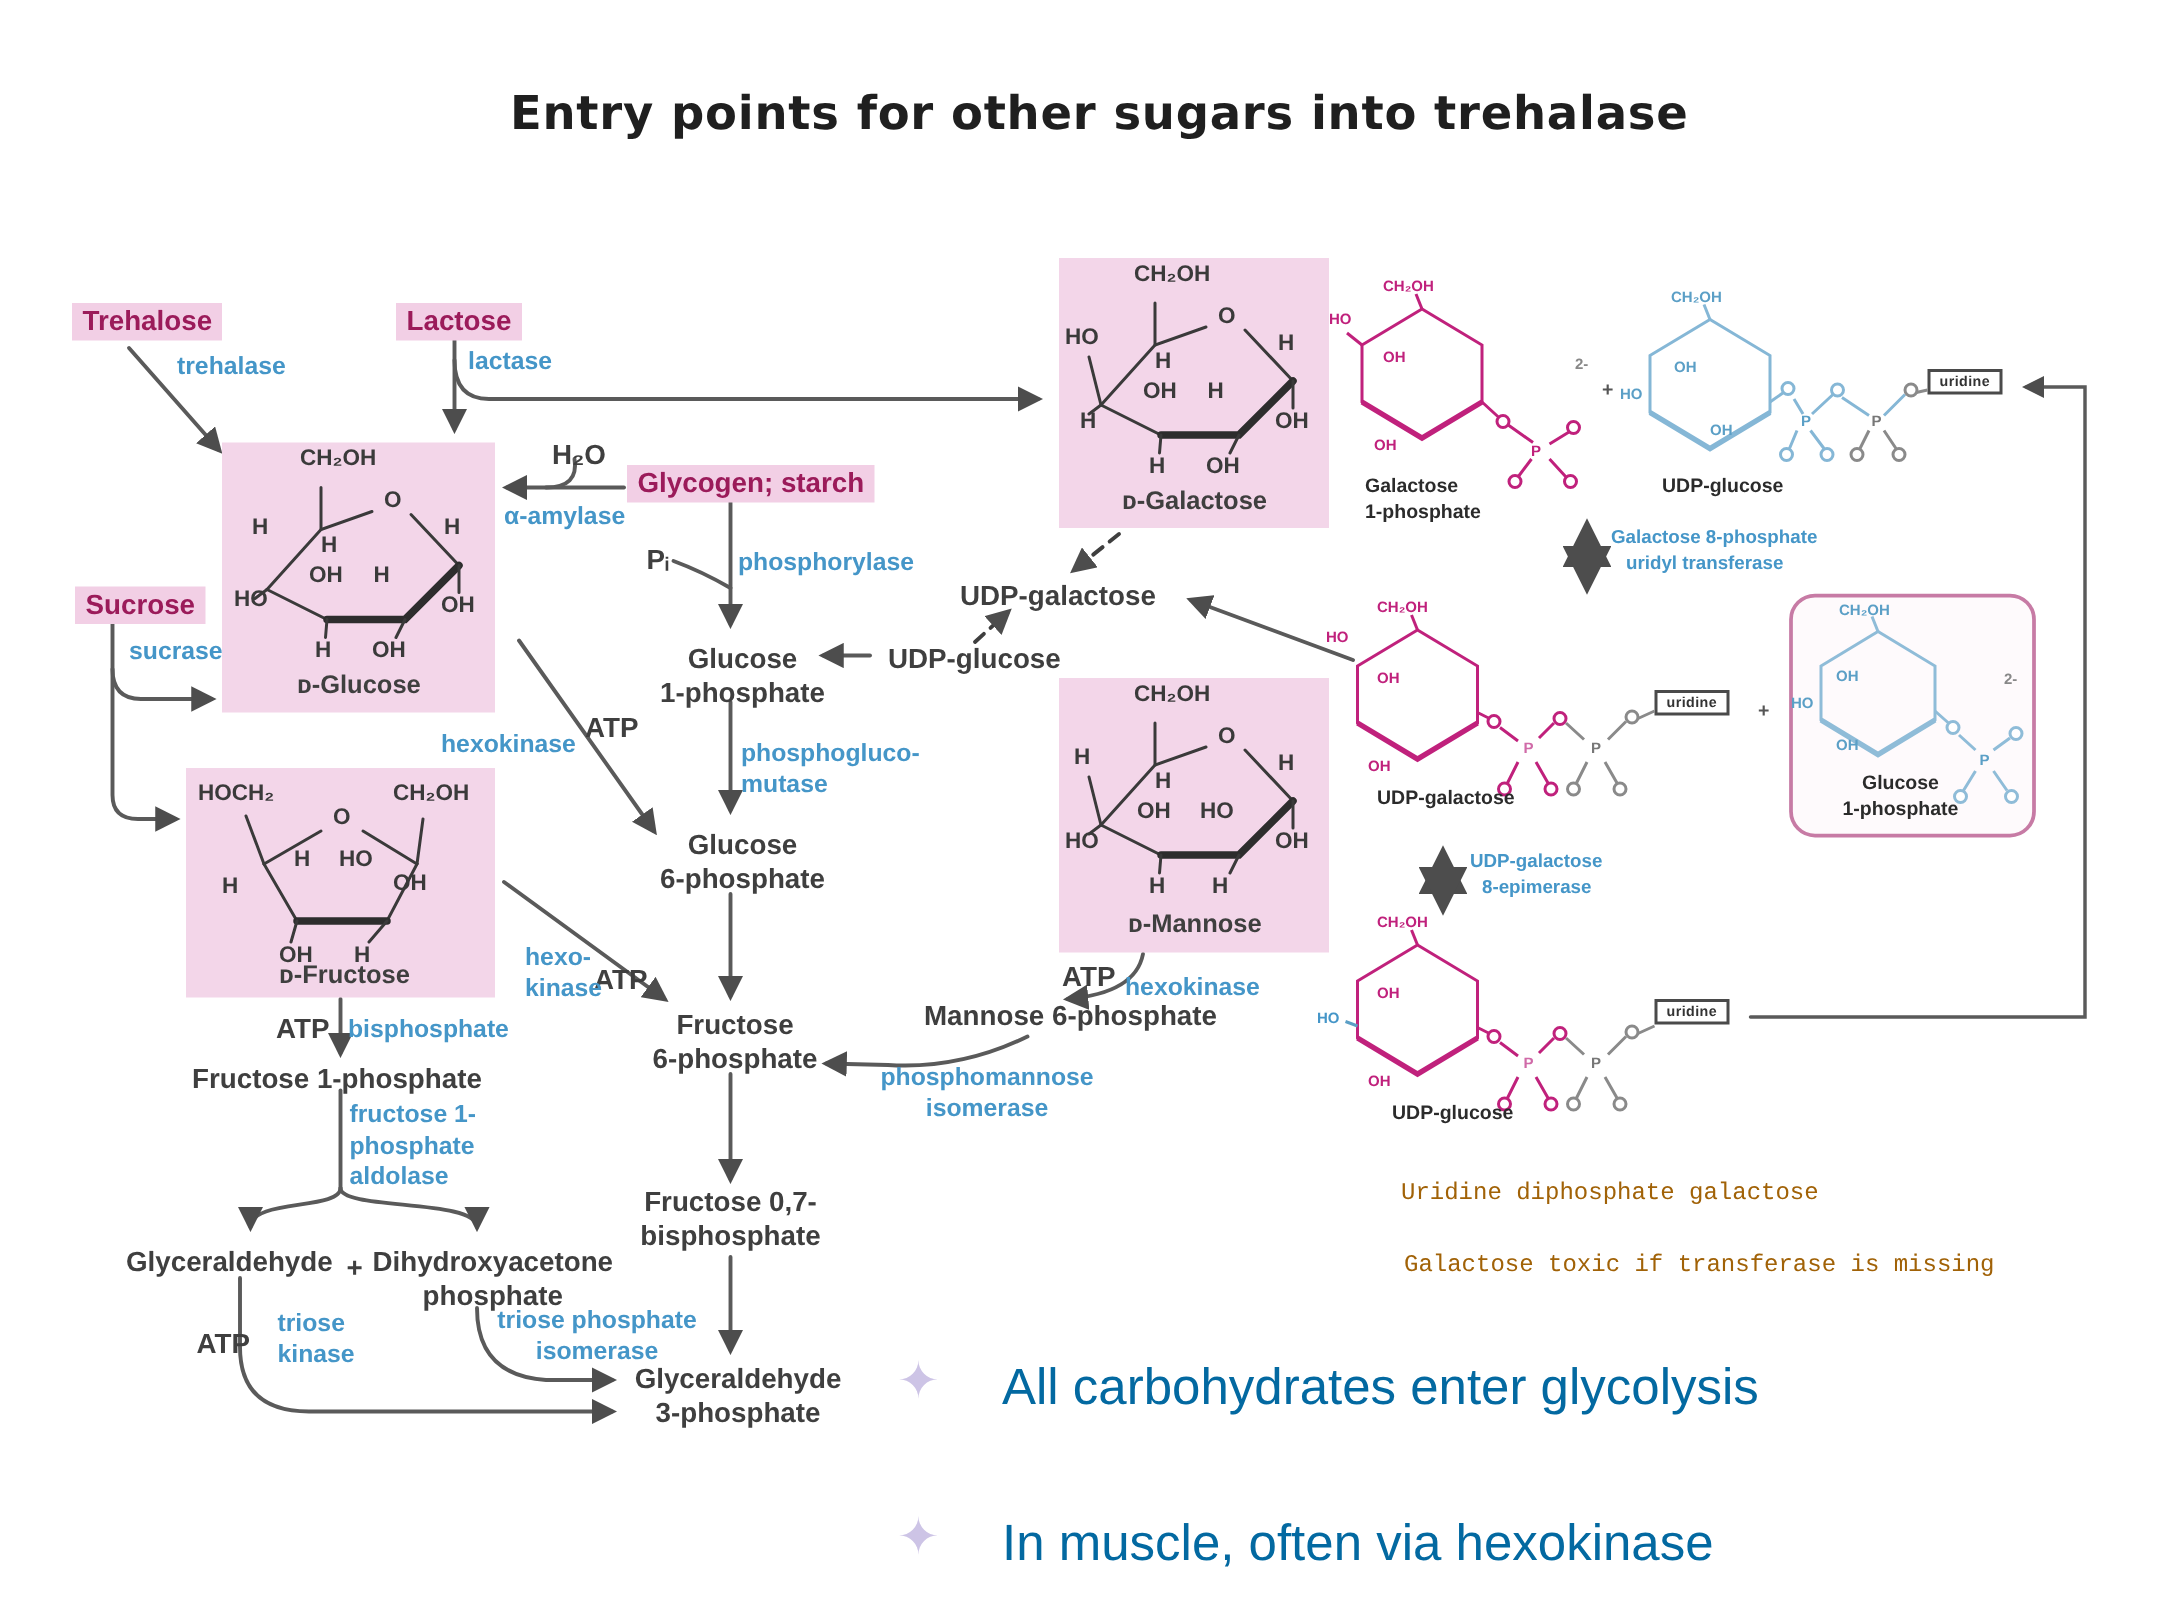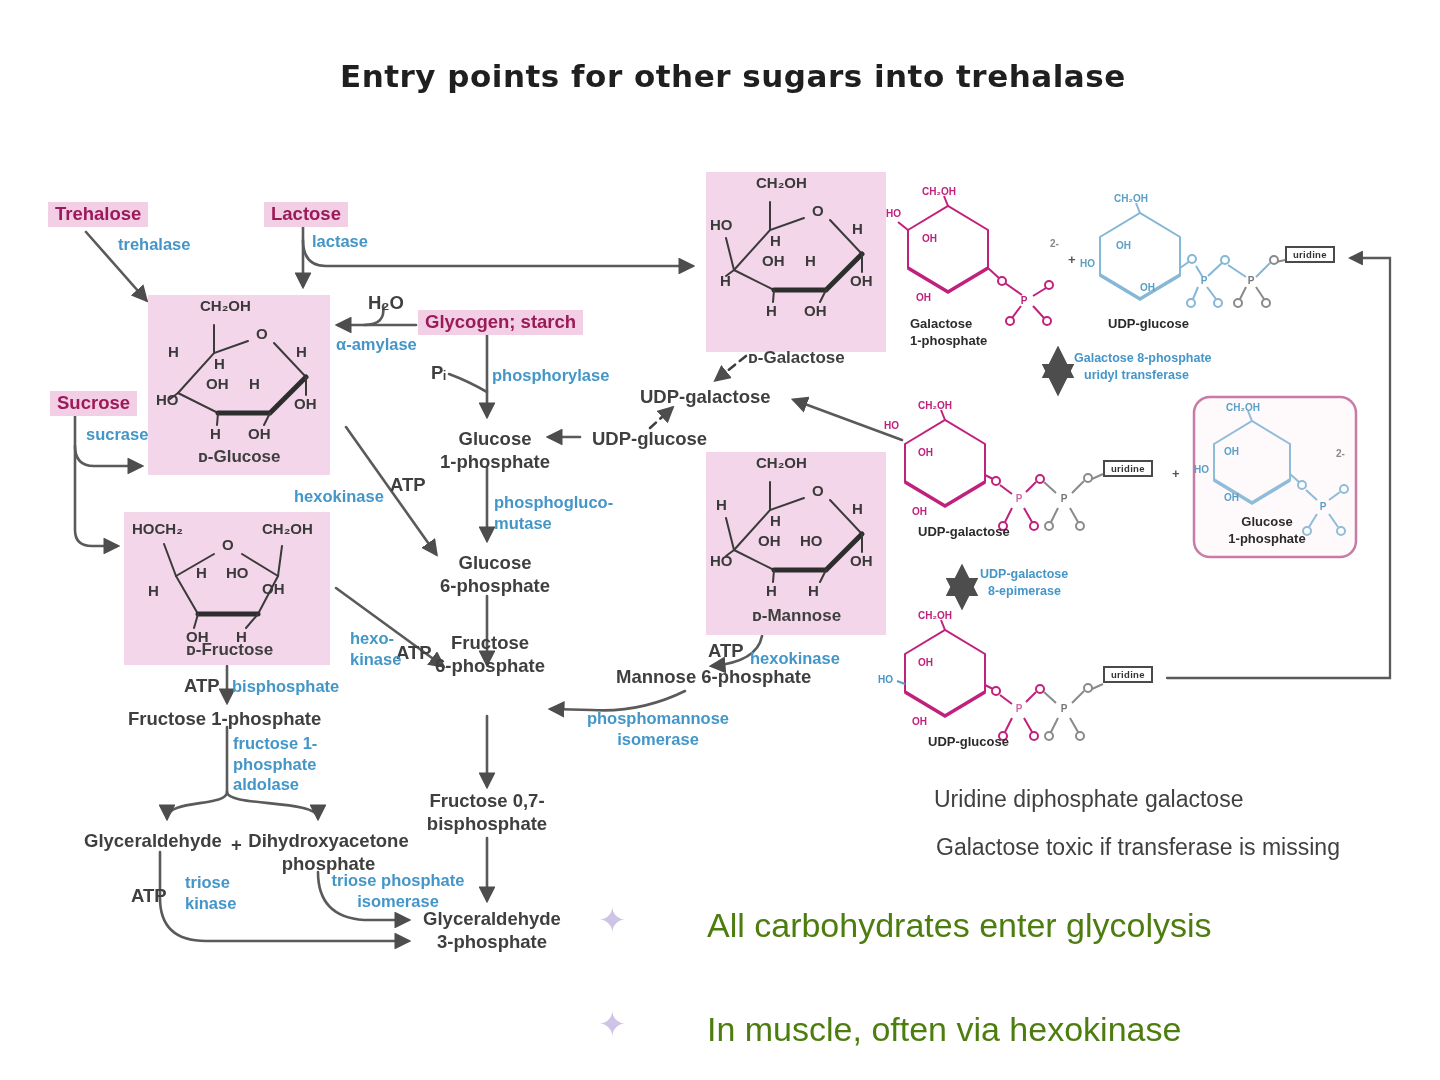--- a/index.html
+++ b/index.html
@@ -15,22 +15,22 @@
   .cap{font-size:17px;font-weight:700;color:#3f3f3f;}
   .satomM{font-size:10px;font-weight:700;color:#c0217c;}
   .satomB{font-size:10px;font-weight:700;color:#5b9fc6;}
   .satomBlue{font-size:10px;font-weight:700;color:#4596c8;}
   .scap{font-size:13px;font-weight:700;color:#2b2b2b;line-height:1.3;}
   .senz{font-size:12.5px;font-weight:700;color:#4596c8;line-height:1.35;}
   .charge{font-size:10px;font-weight:700;color:#888;}
   .plus{font-size:13px;font-weight:700;color:#555;}
   .uridine{font-size:9.5px;font-weight:700;color:#333;border:2px solid #4a4a4a;background:#fff;
            padding:1px 6px;letter-spacing:.3px;}
-  .note{font-family:Liberation Sans, sans-serif;font-size:23px;color:#404040;}
-  .bullet{font-size:34px;color:#4d7c0f;margin-left:39px;}
+  .note{font-family:Liberation Mono, monospace;font-size:16px;color:#a16207;}
+  .bullet{font-size:34px;color:#0369a1;}
   .star{font-size:34px;color:#cdc4e6;}
   svg{position:absolute;left:0;top:0;}
   .ring{stroke:#3a3a3a;stroke-width:2;fill:none;stroke-linecap:round;}
   .ringT{stroke:#2d2d2d;stroke-width:5;fill:none;stroke-linecap:round;}
 </style>
 </head>
 <body>
 
 <svg width="1440" height="1080">
   <defs>
@@ -243,21 +243,21 @@
   <span class="abs atom" style="left:106px;top:30px;">O</span>
   <span class="abs atom" style="left:4px;top:44px;">HO</span>
   <span class="abs atom" style="left:64px;top:60px;">H</span>
   <span class="abs atom" style="left:146px;top:48px;">H</span>
   <span class="abs atom" style="left:56px;top:80px;">OH</span>
   <span class="abs atom" style="left:99px;top:80px;">H</span>
   <span class="abs atom" style="left:14px;top:100px;">H</span>
   <span class="abs atom" style="left:144px;top:100px;">OH</span>
   <span class="abs atom" style="left:60px;top:130px;">H</span>
   <span class="abs atom" style="left:98px;top:130px;">OH</span>
-  <span class="abs cap" style="left:42px;top:152px;margin-top:24px;">ᴅ-Galactose</span>
+  <span class="abs cap" style="left:42px;top:152px;">ᴅ-Galactose</span>
 </div>
 
 <div class="pinkbox" style="left:706px;top:452px;width:180px;height:183px;">
   <svg width="180" height="183">
     <path class="ring" d="M28,98 L64,58 L98,46"></path>
     <path class="ring" d="M124,48 L156,82 L120,118 L68,118 L28,98"></path>
     <path class="ringT" d="M68,118 L120,118 L156,82"></path>
     <path class="ring" d="M64,58 L64,30 M28,98 L20,104 M156,82 L156,100 M120,118 L114,130 M68,118 L67,130 M28,98 L20,66"></path>
   </svg>
   <span class="abs atom" style="left:50px;top:2px;">CH₂OH</span>
@@ -298,21 +298,21 @@
   <div>Glucose</div>
   <div>6-phosphate</div>
 </div>
 
 <span class="abs node" style="left:396px;top:642px;">ATP</span>
 <div class="abs enz" style="left:350px;top:628px;">
   <div>hexo-</div>
   <div>kinase</div>
 </div>
 
-<div class="abs node" style="left:425px;top:632px;width:130px;text-align:center;">
+<div class="abs node" style="left:425px;top:672px;width:130px;text-align:center;">
   <div>Fructose</div>
   <div>6-phosphate</div>
 </div>
 
 <span class="abs node" style="left:708px;top:640px;">ATP</span>
 <span class="abs enz" style="left:750px;top:648px;">hexokinase</span>
 <span class="abs node" style="left:616px;top:666px;">Mannose 6-phosphate</span>
 <div class="abs enz" style="left:578px;top:708px;text-align:center;width:160px;">
   <div>phosphomannose</div>
   <div>isomerase</div>

